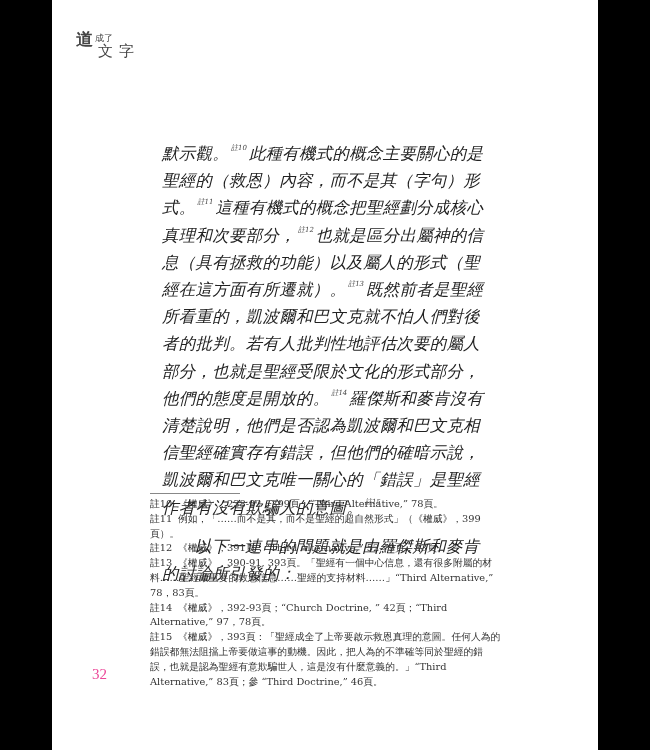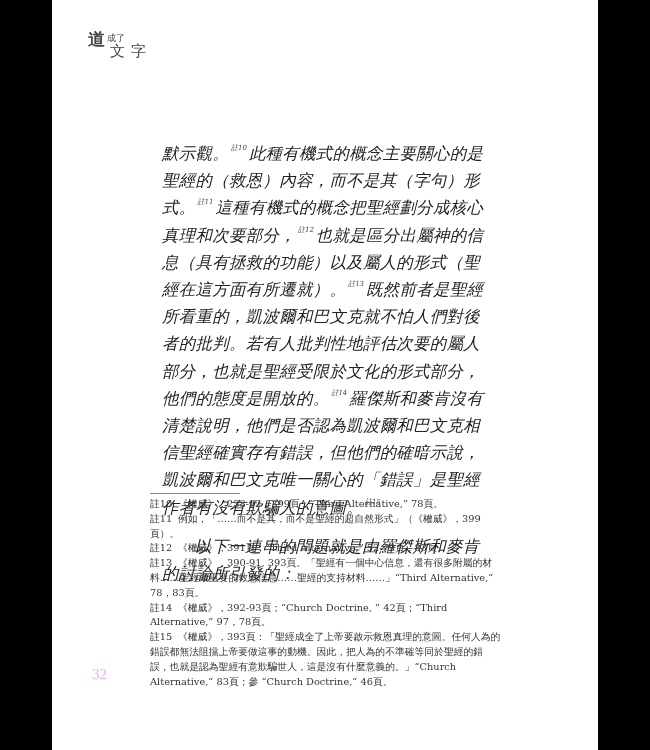--- a/index.html
+++ b/index.html
@@ -11,21 +11,21 @@
       font-family: "DejaVu Serif", "Liberation Serif", serif;
     }
     .page {
       position: absolute;
       left: 52px; top: 0;
       width: 546px; height: 750px;
       background: #fff;
     }
     .header-logo {
       position: absolute;
-      left: 88px; top: 28px;
+      left: 76px; top: 28px;
       width: 80px; height: 28px;
       color: #444;
     }
     .header-logo .l1 {
       position: absolute; left: 0; top: 0;
       font-size: 17px; font-weight: bold; letter-spacing: 0;
     }
     .header-logo .l1 .small {
       font-size: 9px; font-weight: normal; vertical-align: 4px; margin-left: 2px;
     }
@@ -66,21 +66,21 @@
       font-size: 9.8px;
       line-height: 14.8px;
     }
     .fn { position: relative; padding-left: 28px; }
     .fn .fn-label { position: absolute; left: 0; top: 0; }
     .fn .fn-text { display: block; margin-left: -28px; text-indent: 28px; }
     .page-number {
       position: absolute;
       left: 92px; top: 666px;
       font-size: 15px;
-      color: #f0abfc;
+      color: #ec4899;
       font-family: "Liberation Serif", serif;
     }
   </style>
 </head>
 <body>
 
 <div class="page"></div>
 
 <div class="header-logo">
   <div class="l1"><span>道</span><span class="small">成了</span></div>
@@ -110,17 +110,17 @@
   <div class="fn">
     <span class="fn-label">註13</span>
       <span class="fn-text">《權威》，390-91, 393頁。「聖經有一個中心信息，還有很多附屬的材料……聖經最重要的救恩信息……聖經的支持材料……」“Third Alternative,” 78，83頁。</span>
   </div>
   <div class="fn">
     <span class="fn-label">註14</span>
       <span class="fn-text">《權威》，392-93頁；“Church Doctrine, ” 42頁；“Third Alternative,” 97，78頁。</span>
   </div>
   <div class="fn">
     <span class="fn-label">註15</span>
-      <span class="fn-text">《權威》，393頁：「聖經成全了上帝要啟示救恩真理的意圖。任何人為的錯誤都無法阻擋上帝要做這事的動機。因此，把人為的不準確等同於聖經的錯誤，也就是認為聖經有意欺騙世人，這是沒有什麼意義的。」“Church Alternative,” 83頁；參 “Church Doctrine,” 46頁。</span>
+      <span class="fn-text">《權威》，393頁：「聖經成全了上帝要啟示救恩真理的意圖。任何人為的錯誤都無法阻擋上帝要做這事的動機。因此，把人為的不準確等同於聖經的錯誤，也就是認為聖經有意欺騙世人，這是沒有什麼意義的。」“Third Alternative,” 83頁；參 “Third Doctrine,” 46頁。</span>
   </div>
 </div>
 
 <div class="page-number">32</div>
 
 </body></html>

